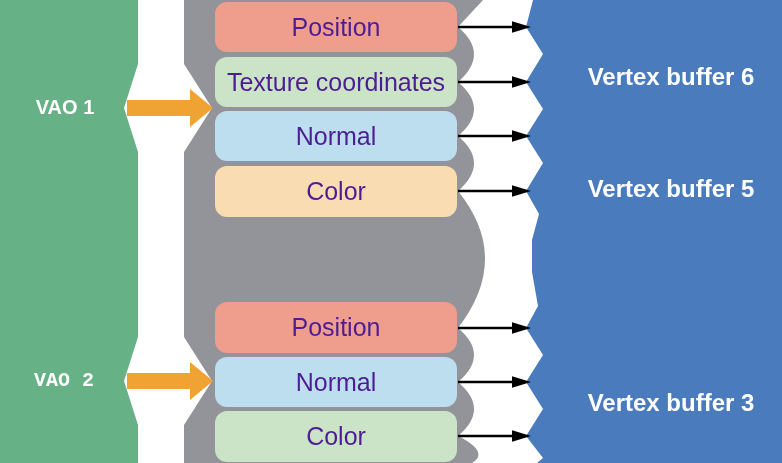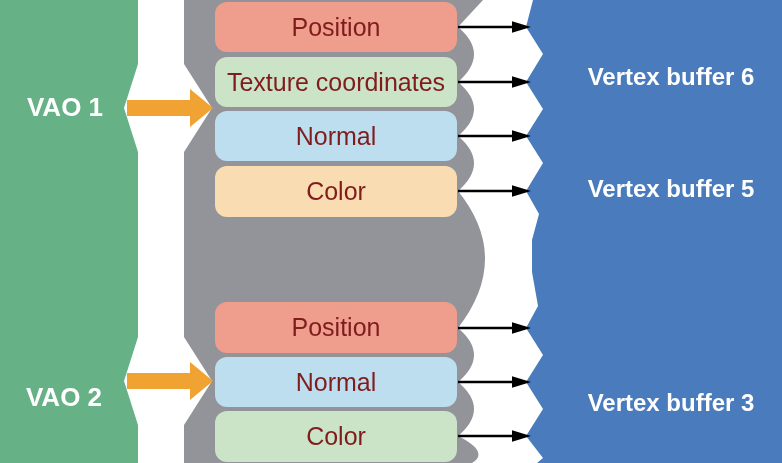--- a/index.html
+++ b/index.html
@@ -16,33 +16,33 @@
   .attr-box {
     position: absolute;
     left: 215px;
     width: 242px;
     height: 50px;
     border-radius: 12px;
     display: flex;
     align-items: center;
     justify-content: center;
     font-size: 25px;
-    color: #7f1d1d;
+    color: #4c1d95;
     white-space: nowrap;
   }
 
   .panel-label {
     position: absolute;
     color: #ffffff;
     font-weight: bold;
     text-align: center;
     line-height: 28px;
     white-space: nowrap;
   }
-  .vao-label { width: 120px; font-size: 26px; }
+  .vao-label { width: 120px; font-size: 20px; }
   .buffer-label { width: 220px; font-size: 24px; }
 </style>
 </head>
 <body>
 
 <div class="stage">
 
   <svg class="bg" width="782" height="463" viewBox="0 0 782 463">
 
     <polygon points="0,0 138,0 138,64 124,108 138,152 138,337 124,381 138,425 138,463 0,463" fill="#66b185"></polygon>
@@ -87,21 +87,21 @@
         <polygon points="512,376.2 531,382 512,387.8" fill="#000000"></polygon>
       </g>
       <g>
         <line x1="458" y1="436" x2="514" y2="436" stroke-width="2.6" stroke="#000000"></line>
         <polygon points="512,430.2 531,436 512,441.8" fill="#000000"></polygon>
       </g>
     </g>
   </svg>
 
   <div class="panel-label vao-label" style="left:5px; top:93px;">VAO 1</div>
-  <div class="panel-label vao-label" style="left:4px; top:383px;">VAO 2</div>
+  <div class="panel-label vao-label" style="left:4px; top:367px;font-family:Liberation Mono, monospace;">VAO 2</div>
 
   <div class="attr-box" style="top: 2px; background-color: rgb(239, 157, 140);">Position</div>
   <div class="attr-box" style="top: 57px; background-color: rgb(203, 227, 199);">Texture coordinates</div>
   <div class="attr-box" style="top: 111px; background-color: rgb(189, 222, 239);">Normal</div>
   <div class="attr-box" style="top: 166px; height: 51px; background-color: rgb(250, 220, 178);">Color</div>
 
   <div class="attr-box" style="top: 302px; height: 51px; background-color: rgb(239, 157, 140);">Position</div>
   <div class="attr-box" style="top: 357px; background-color: rgb(189, 222, 239);">Normal</div>
   <div class="attr-box" style="top: 411px; height: 51px; background-color: rgb(203, 227, 199);">Color</div>
 

